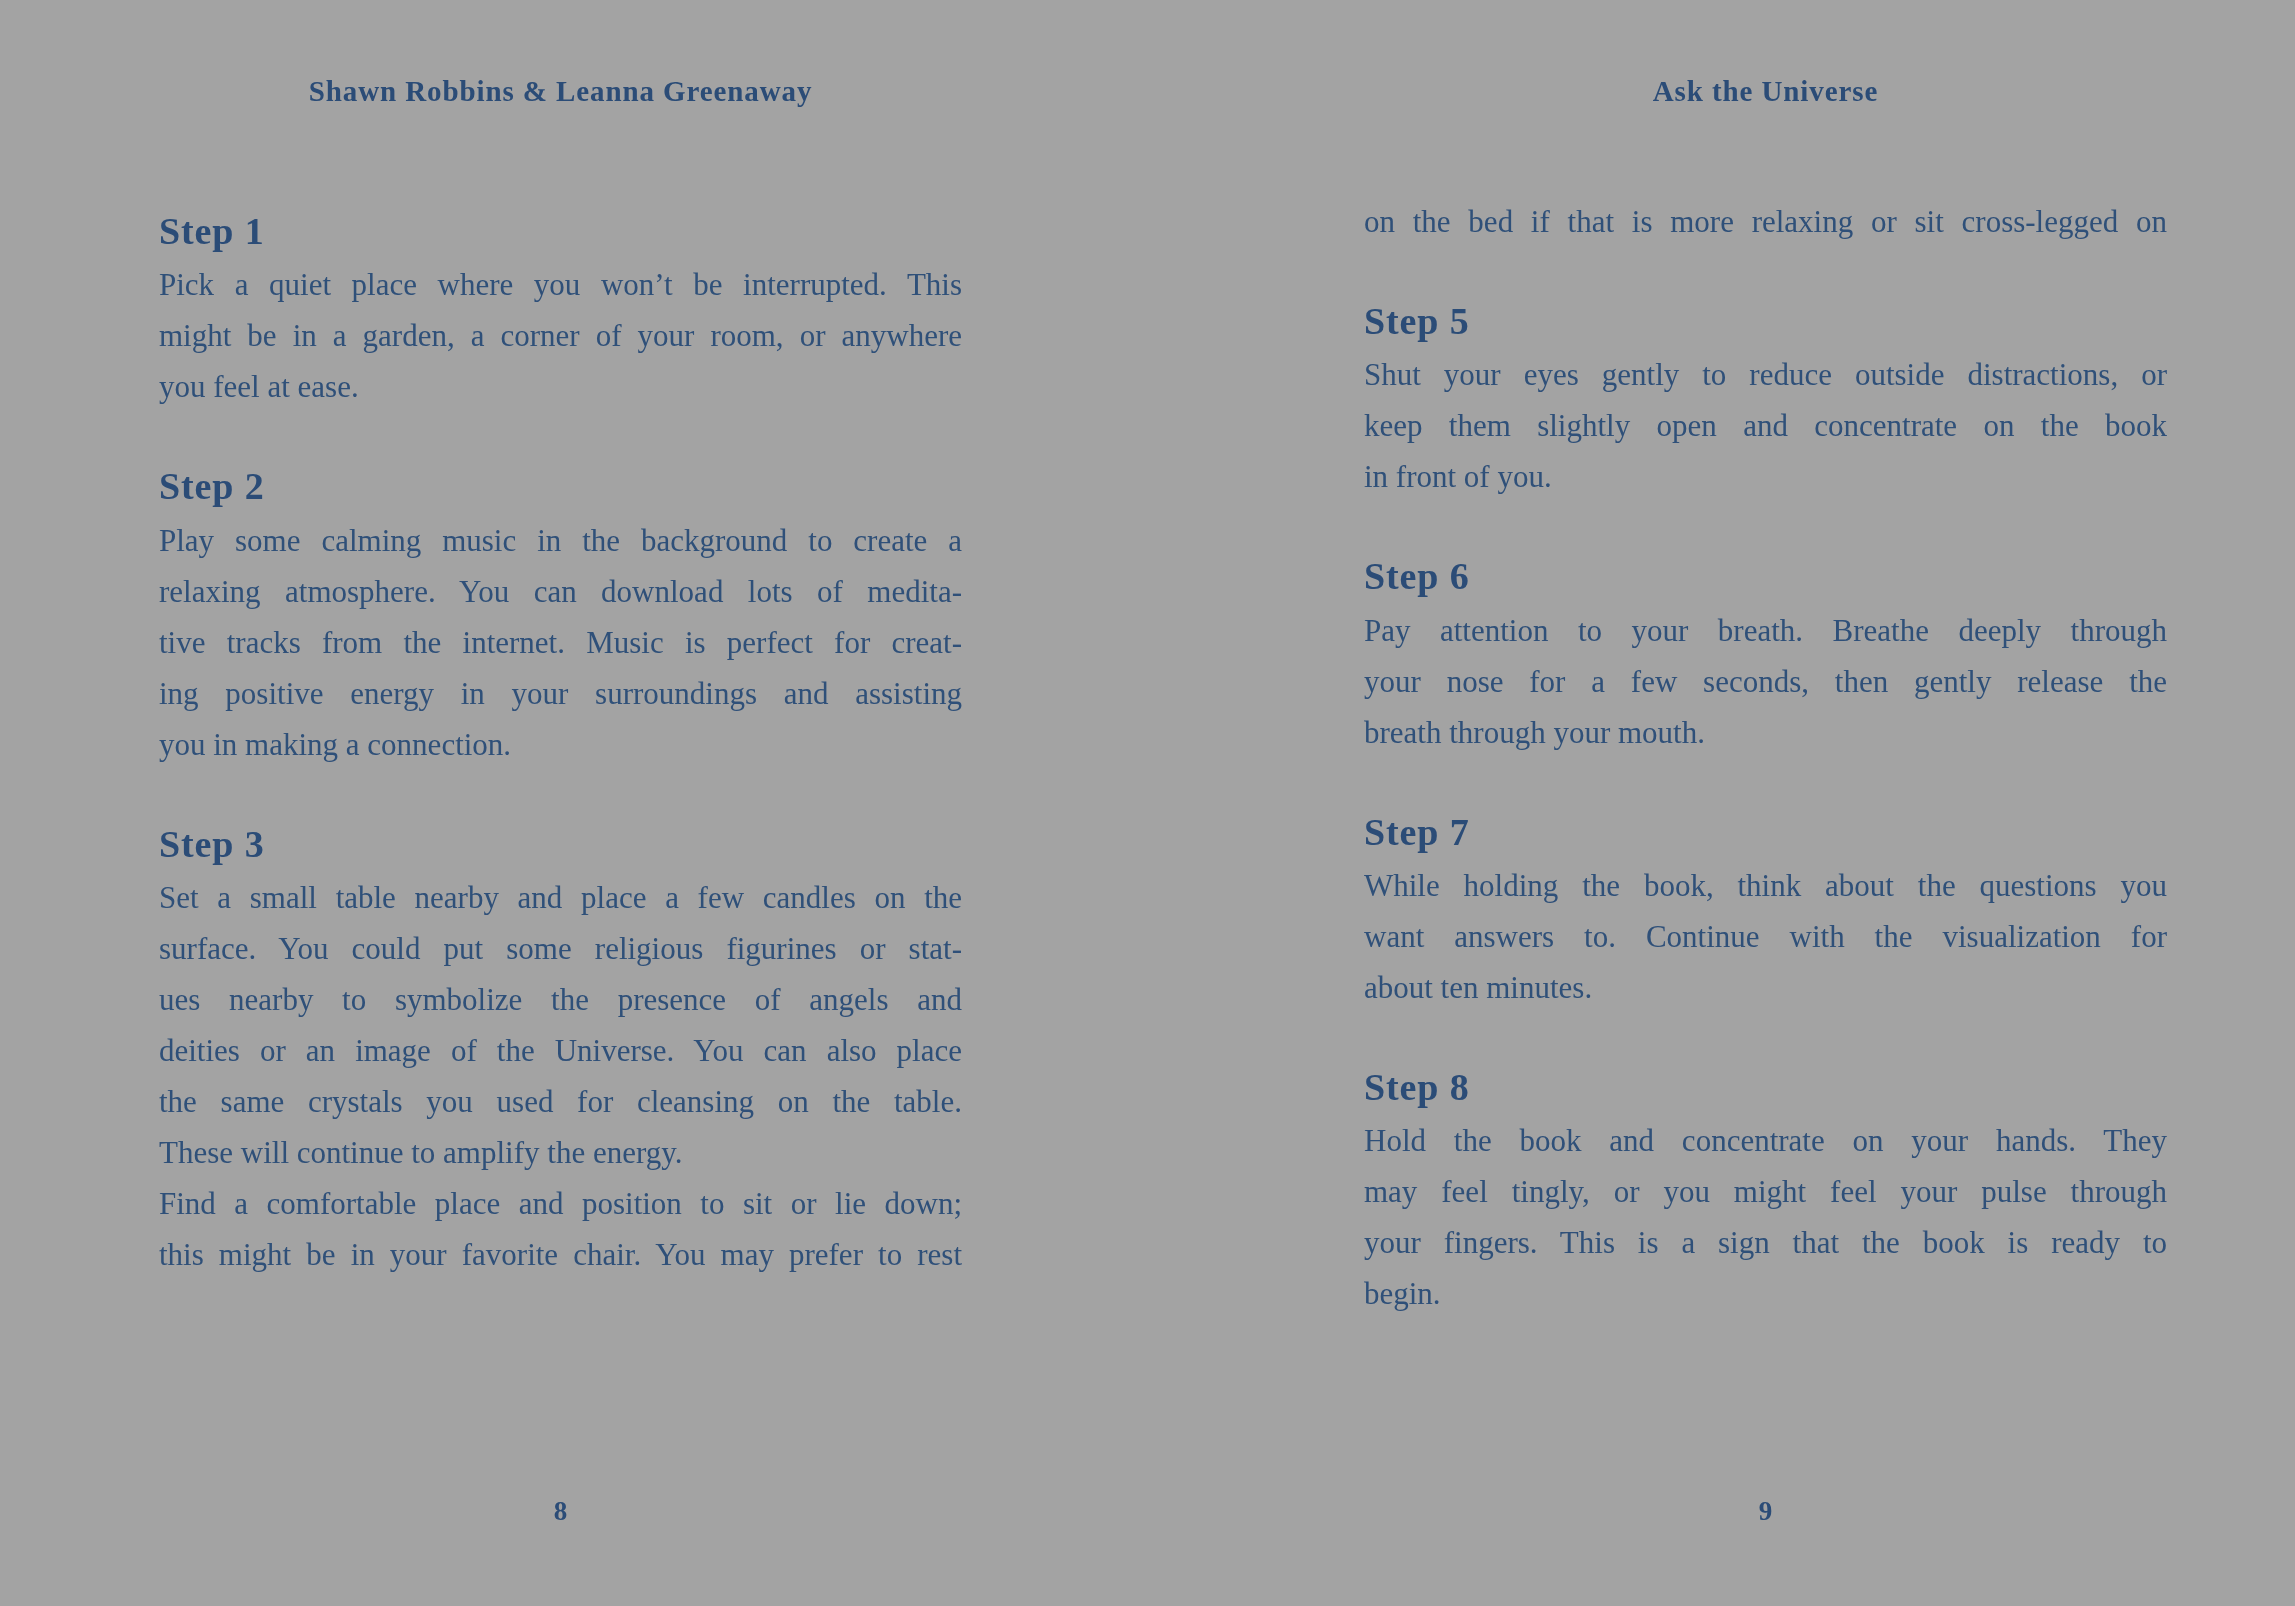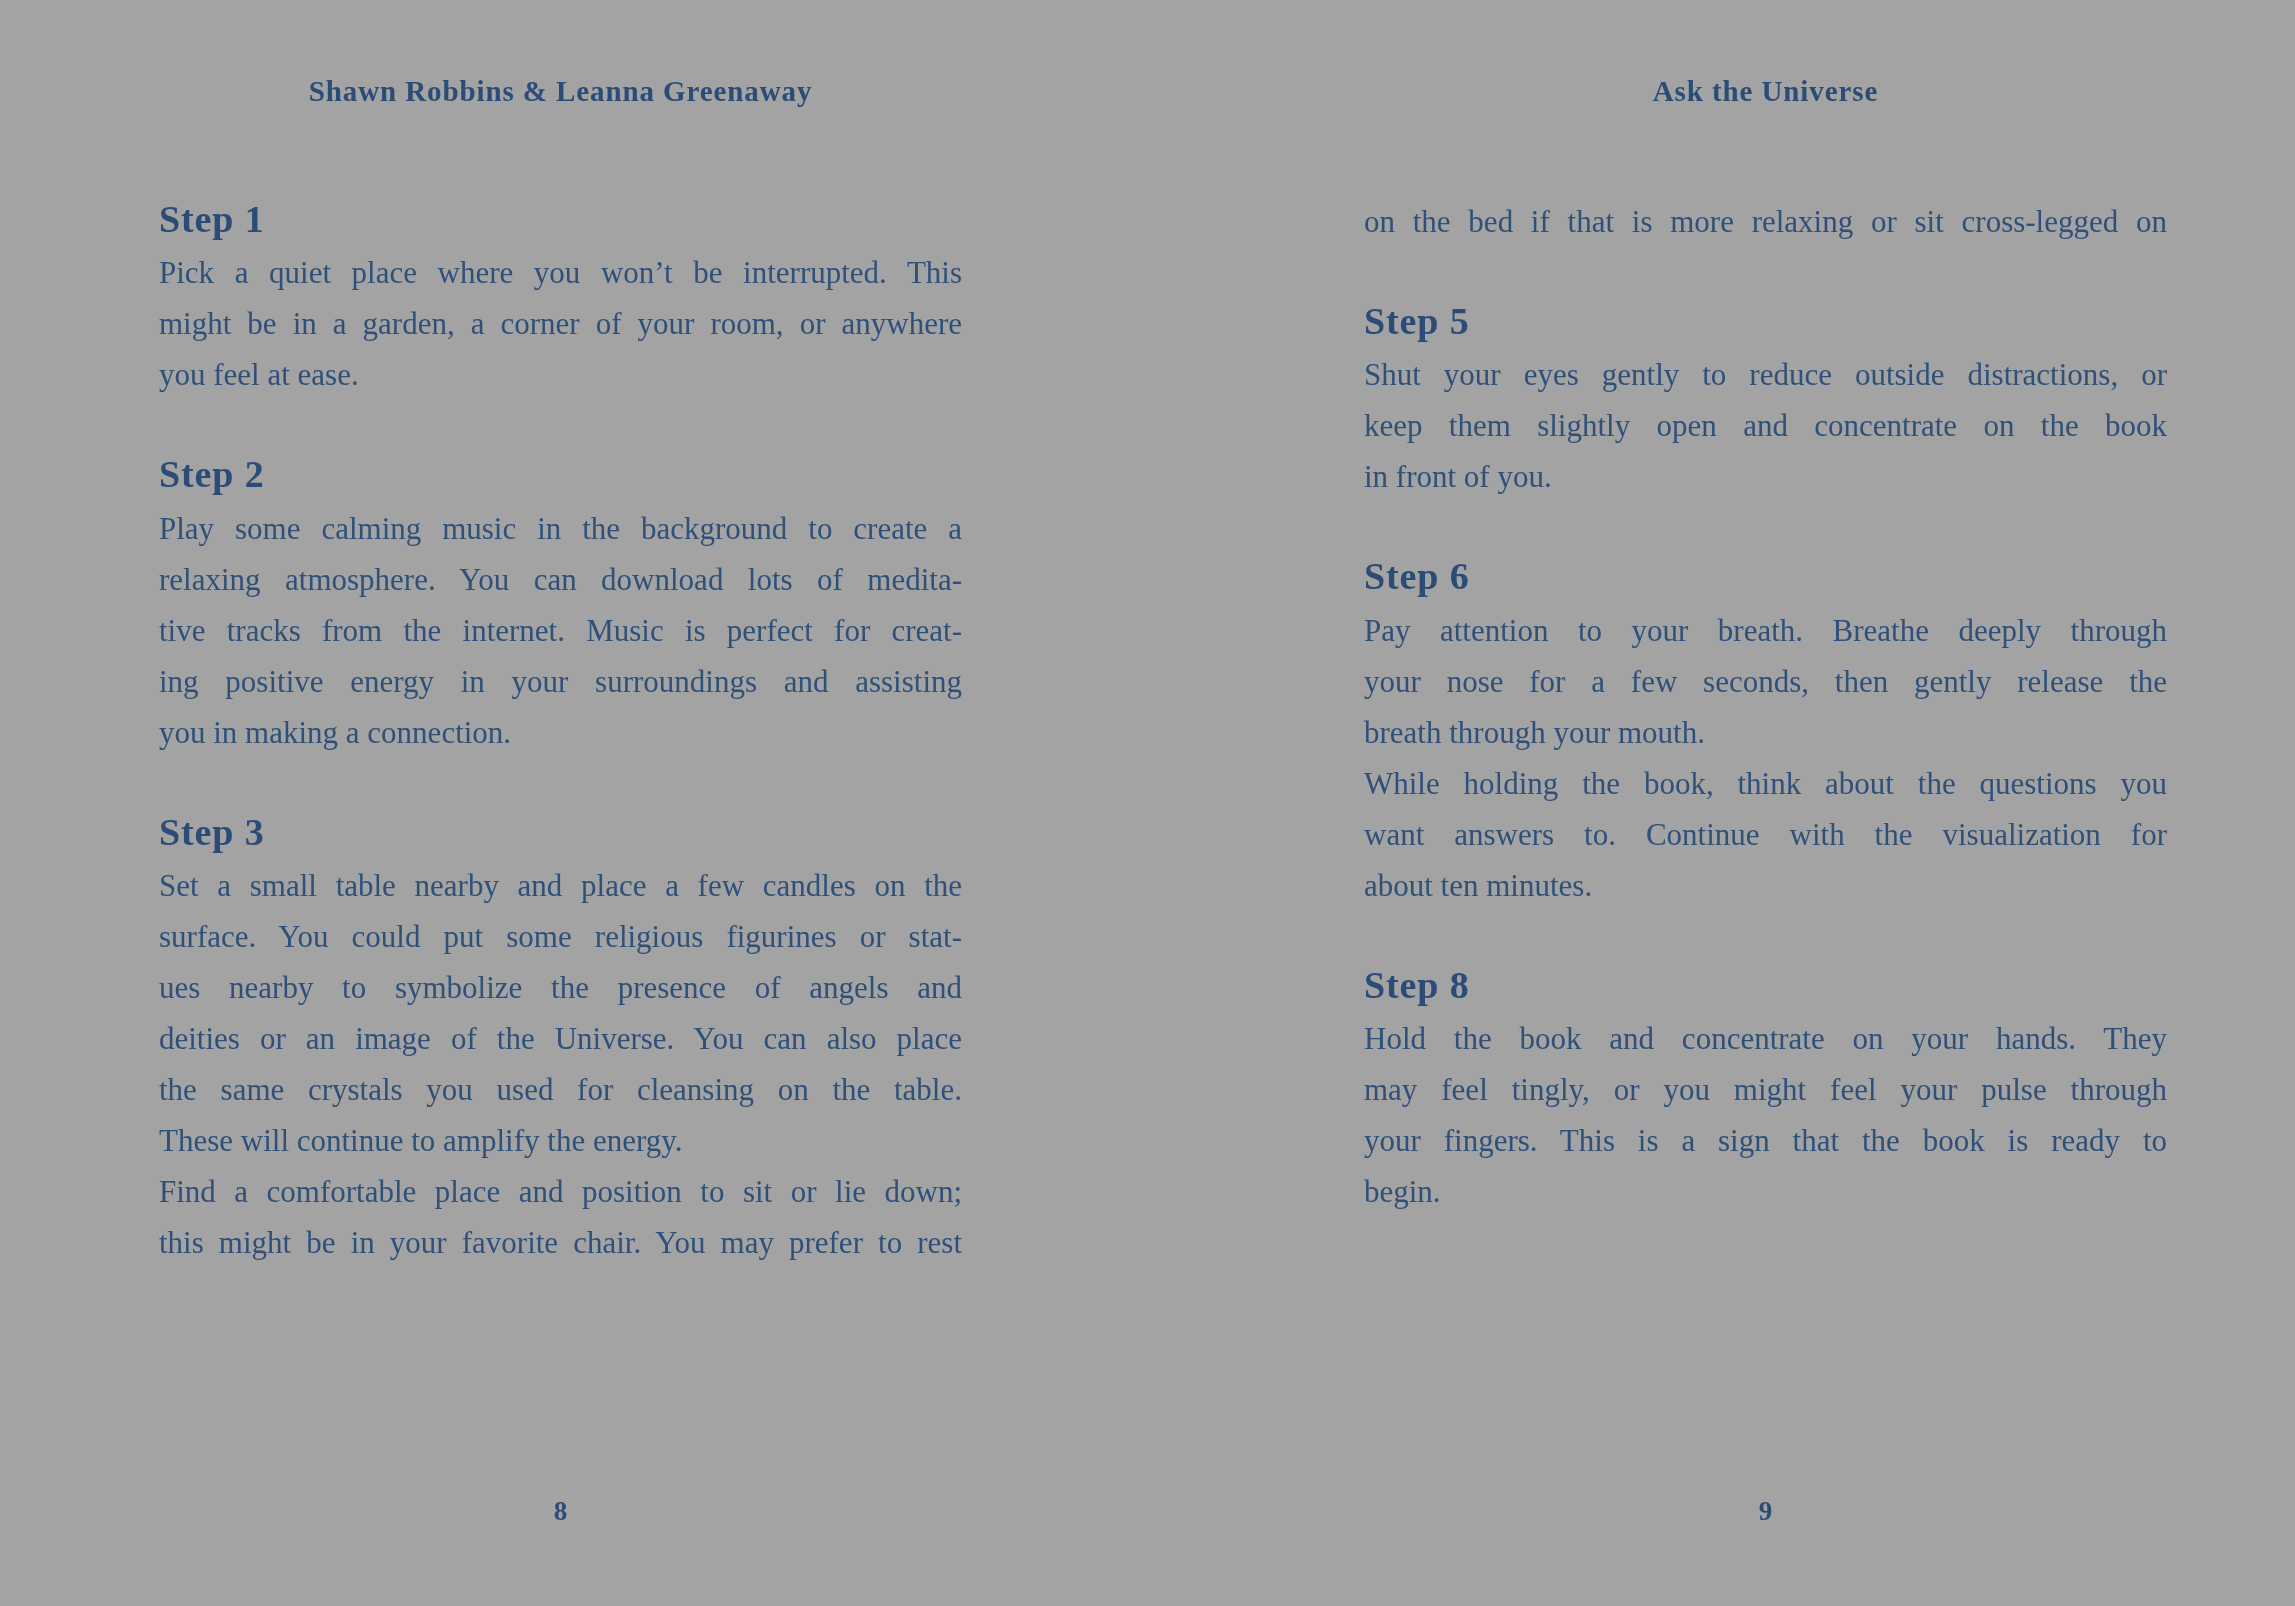--- a/index.html
+++ b/index.html
@@ -19,21 +19,21 @@
   .page-right .running-head { left: 1364px; width: 803px; }
 
   .content { position: absolute; top: 196px; color: #2f5079; }
   .page-left  .content { left: 159px;  width: 803px; }
   .page-right .content { left: 1364px; width: 803px; }
 
   .step-title {
     font-size: 38px; font-weight: bold; line-height: 46px;
     margin: 51px 0 5.3px 0; letter-spacing: 0.9px; color: #2b4c77;
   }
-  .step-title.first { margin-top: 0; }
+  .step-title.first { margin-top: 12px; }
 
   .bline {
     font-size: 31px; line-height: 51px; height: 51px;
     overflow: hidden; white-space: normal; color: #2f5079;
   }
   .bline.j { text-align: justify; text-align-last: justify; }
 
   .folio {
     position: absolute; top: 1492px; height: 39px; line-height: 39px;
     font-size: 27px; font-weight: bold; color: #2b4c77; text-align: center;
@@ -86,20 +86,21 @@
       <h2 class="step-title">Step 5</h2>
       <div class="bline j">Shut your eyes gently to reduce outside distractions, or</div>
       <div class="bline j">keep them slightly open and concentrate on the book</div>
       <div class="bline">in front of you.</div>
 
       <h2 class="step-title">Step 6</h2>
       <div class="bline j">Pay attention to your breath. Breathe deeply through</div>
       <div class="bline j">your nose for a few seconds, then gently release the</div>
       <div class="bline">breath through your mouth.</div>
 
+      <h2 class="step-title">Step 7</h2>
       <div class="bline j">While holding the book, think about the questions you</div>
       <div class="bline j">want answers to. Continue with the visualization for</div>
       <div class="bline">about ten minutes.</div>
 
       <h2 class="step-title">Step 8</h2>
       <div class="bline j">Hold the book and concentrate on your hands. They</div>
       <div class="bline j">may feel tingly, or you might feel your pulse through</div>
       <div class="bline j">your fingers. This is a sign that the book is ready to</div>
       <div class="bline">begin.</div>
     </div>

